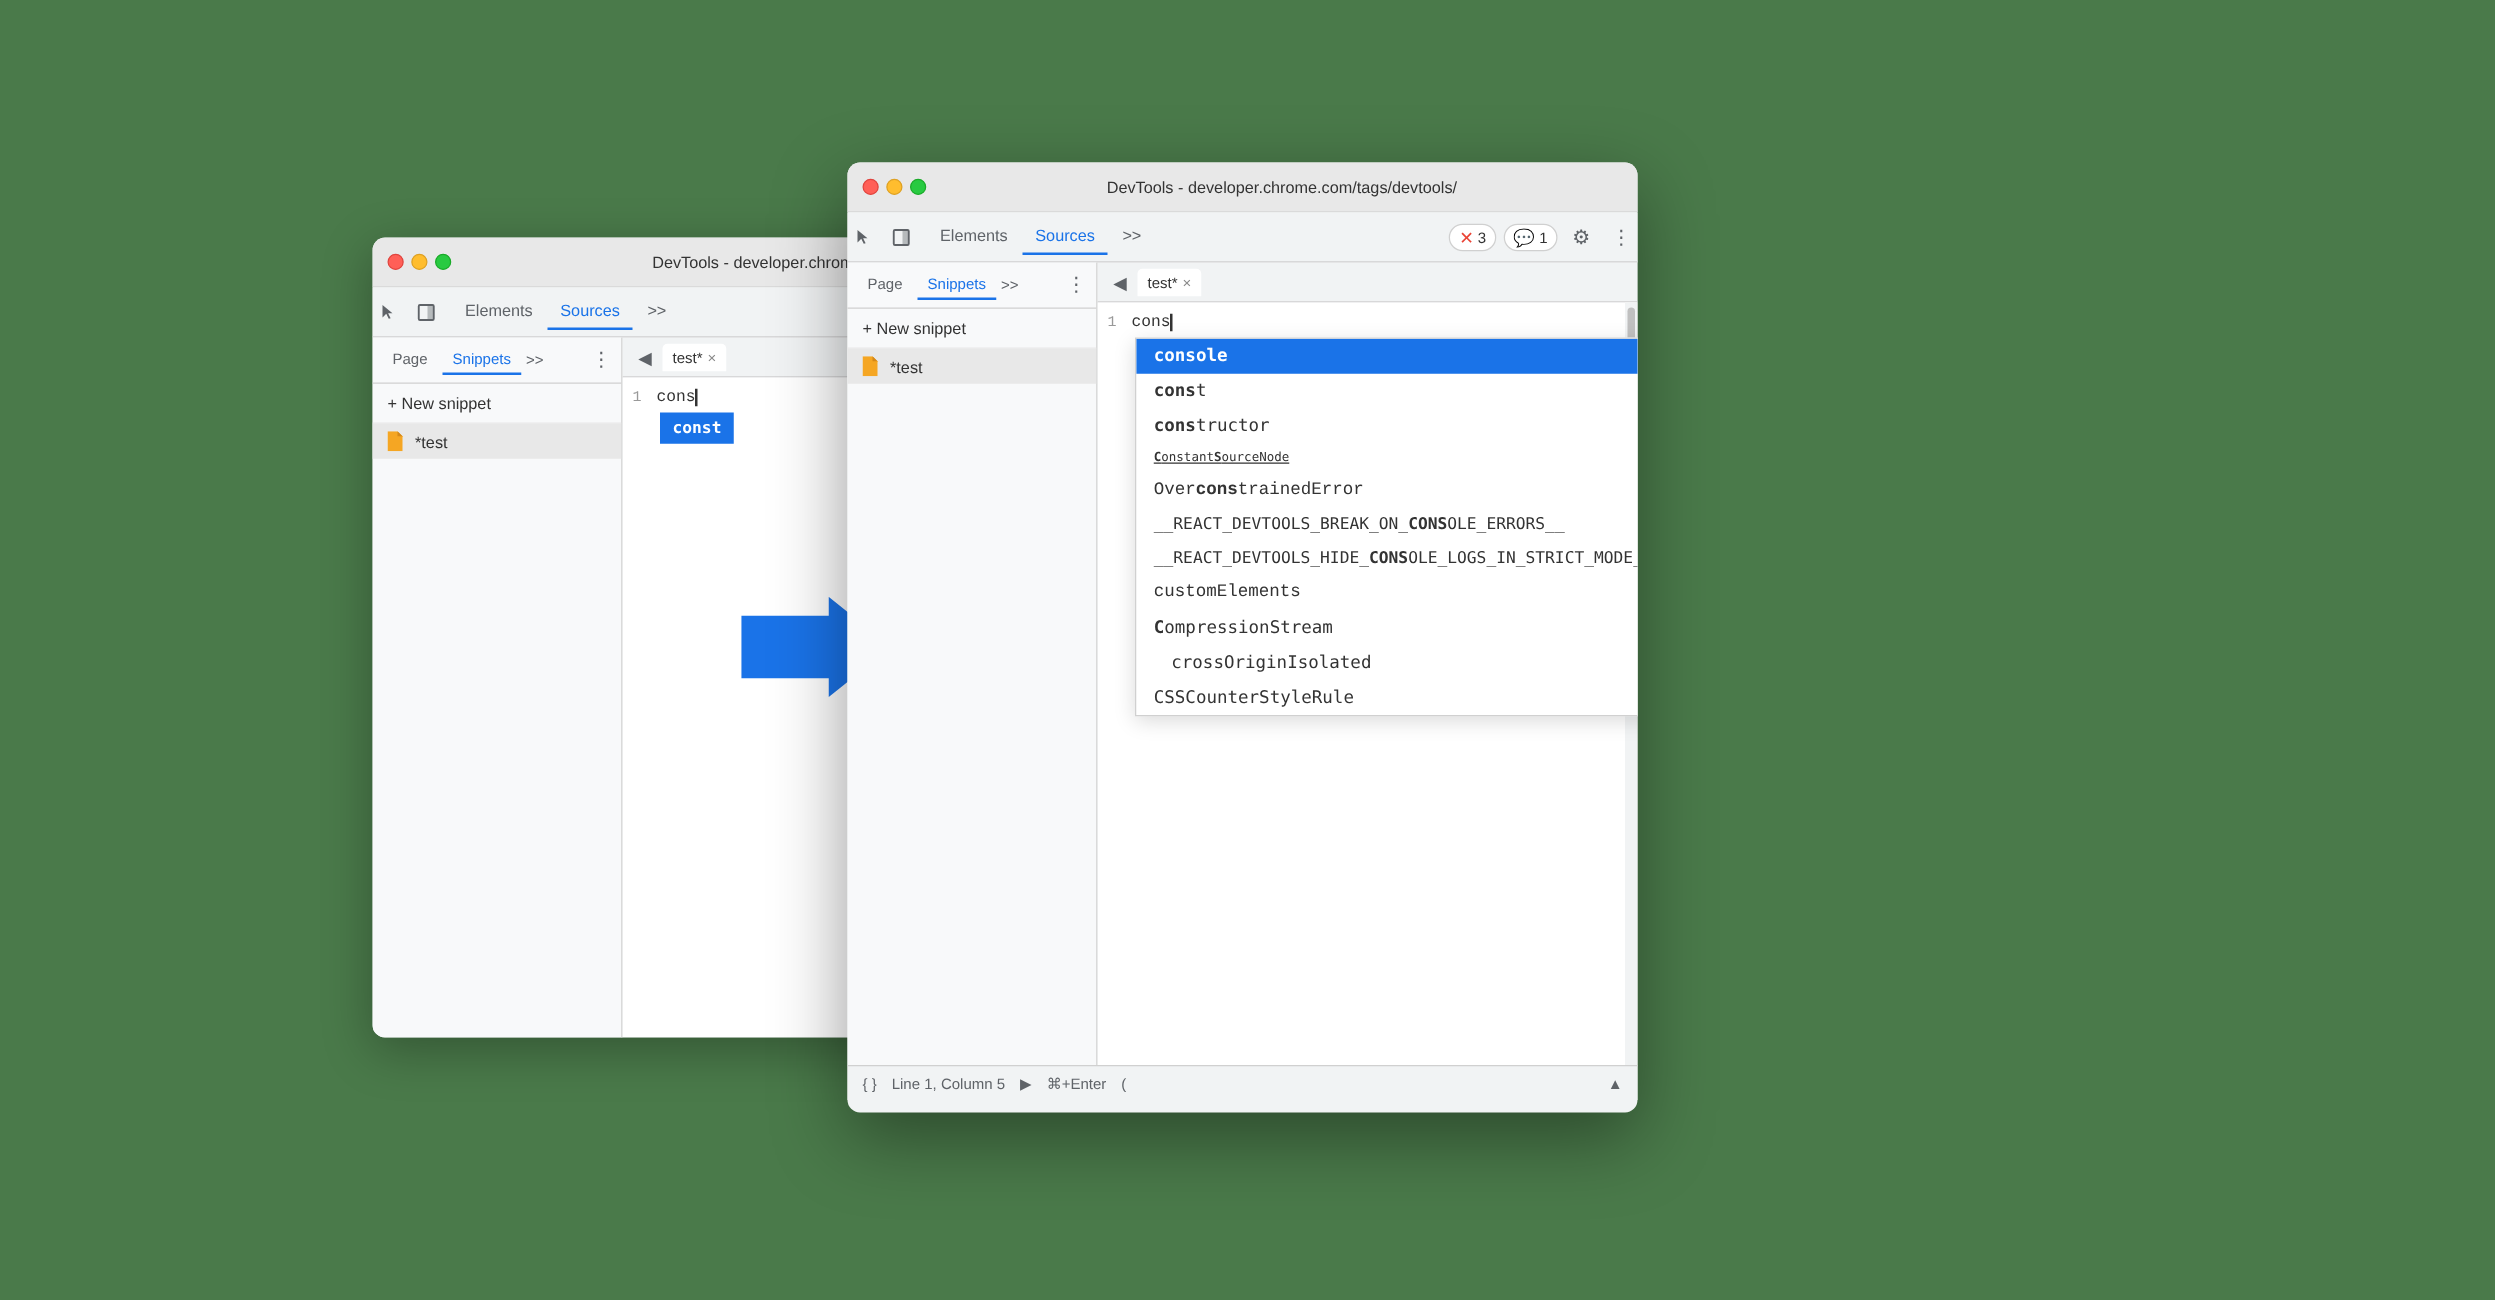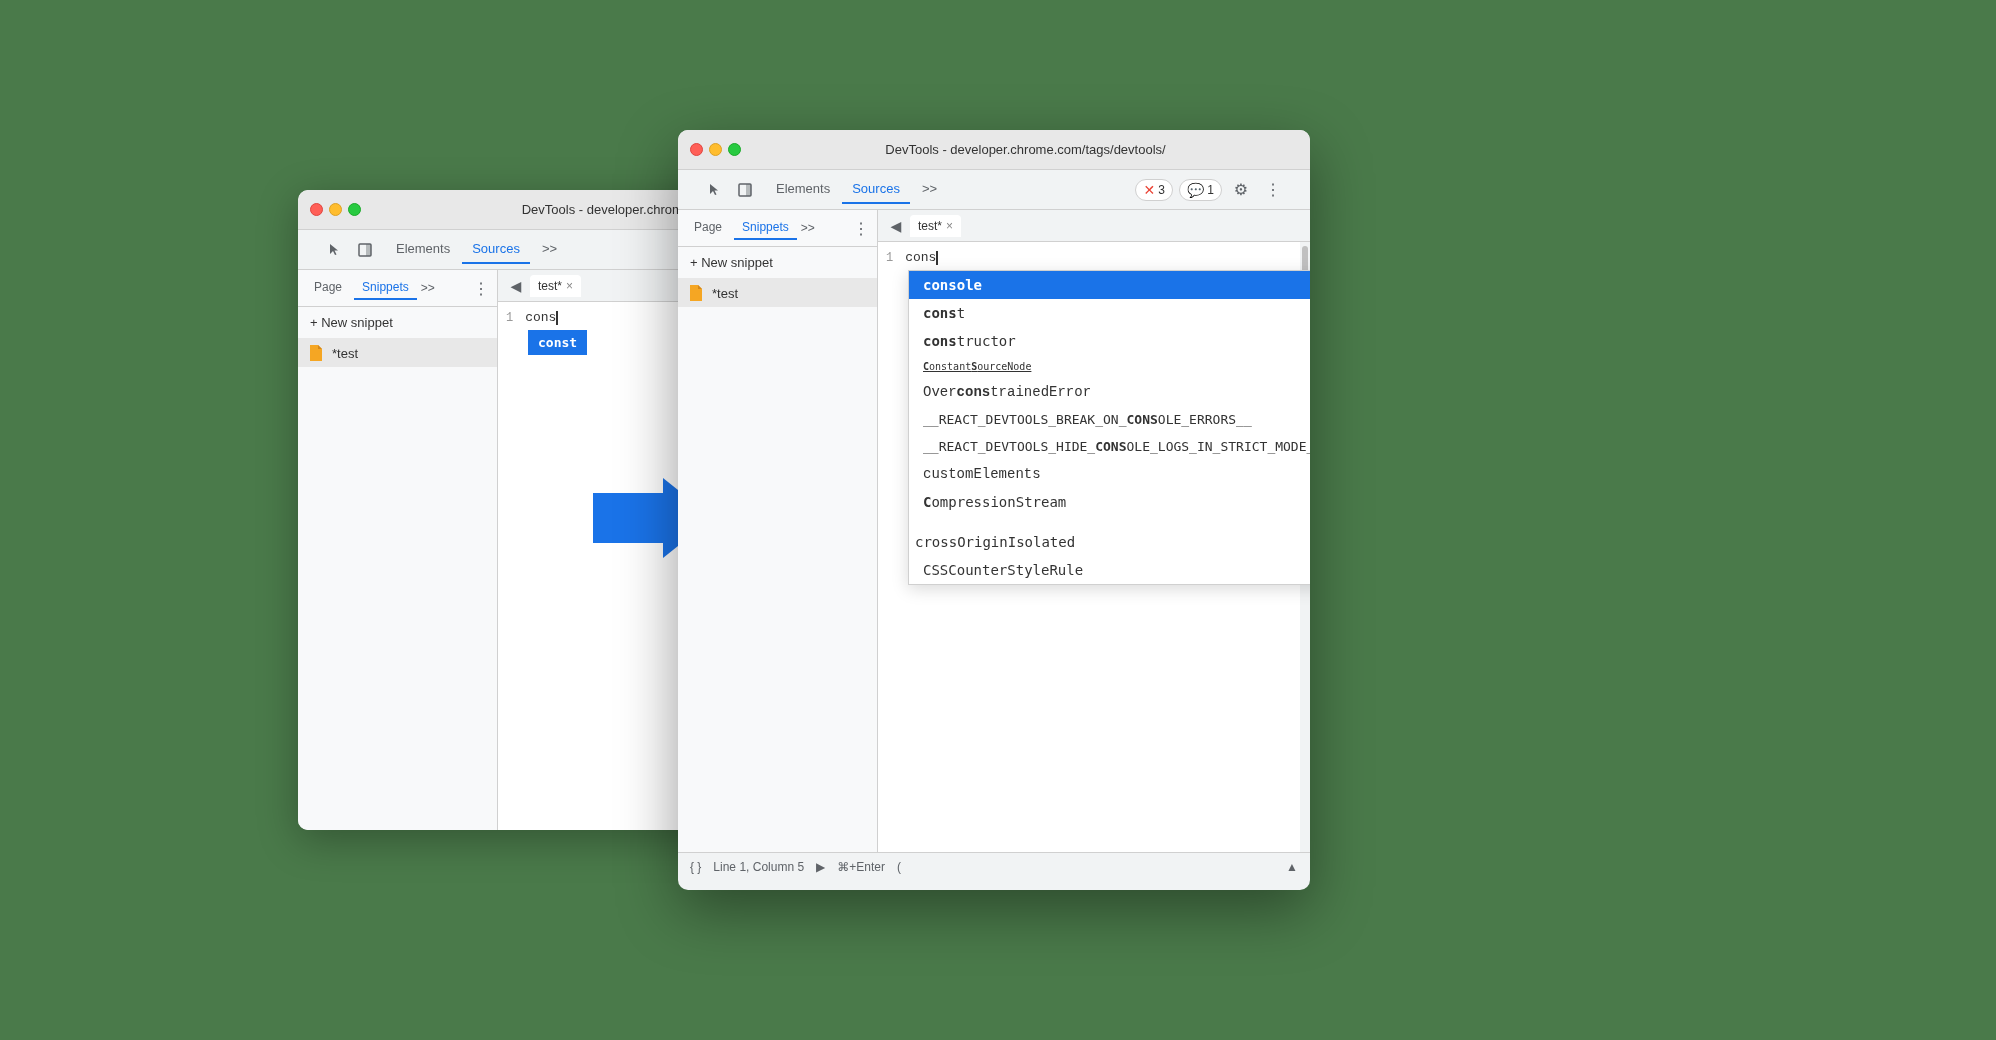--- a/index.html
+++ b/index.html
@@ -81,21 +81,21 @@
       font-weight: 500;
       color: #333;
     }
 
     
     .toolbar {
       background: #f1f3f4;
       height: 40px;
       display: flex;
       align-items: center;
-      padding: 0 24px;
+      padding: 0 0;
       border-bottom: 1px solid #d0d0d0;
       gap: 4px;
     }
 
     .toolbar-icon {
       width: 26px;
       height: 26px;
       display: flex;
       align-items: center;
       justify-content: center;
@@ -541,21 +541,21 @@
             </div>
 
             <div style="padding:6px 14px; font-family:Liberation Mono, monospace; font-size:14px; color:#333;">
               customElements
             </div>
 
             <div style="padding:6px 14px; font-family:monospace; font-size:14px; color:#333;">
               <span style="font-weight:bold;">C</span>ompressionStream
             </div>
 
-            <div style="padding:6px 6px; font-family:monospace; font-size:14px; color:#333;margin-top:12px;">
+            <div style="padding:6px 28px; font-family:monospace; font-size:14px; color:#333;">
               crossOriginIsolated
             </div>
 
             <div style="padding:6px 14px; font-family:monospace; font-size:14px; color:#333;">
               CSSCounterStyleRule
             </div>
 
           </div>
 
           <div style="position:absolute; right:0; top:0; width:10px; height:100%; background:#f1f3f4;">

